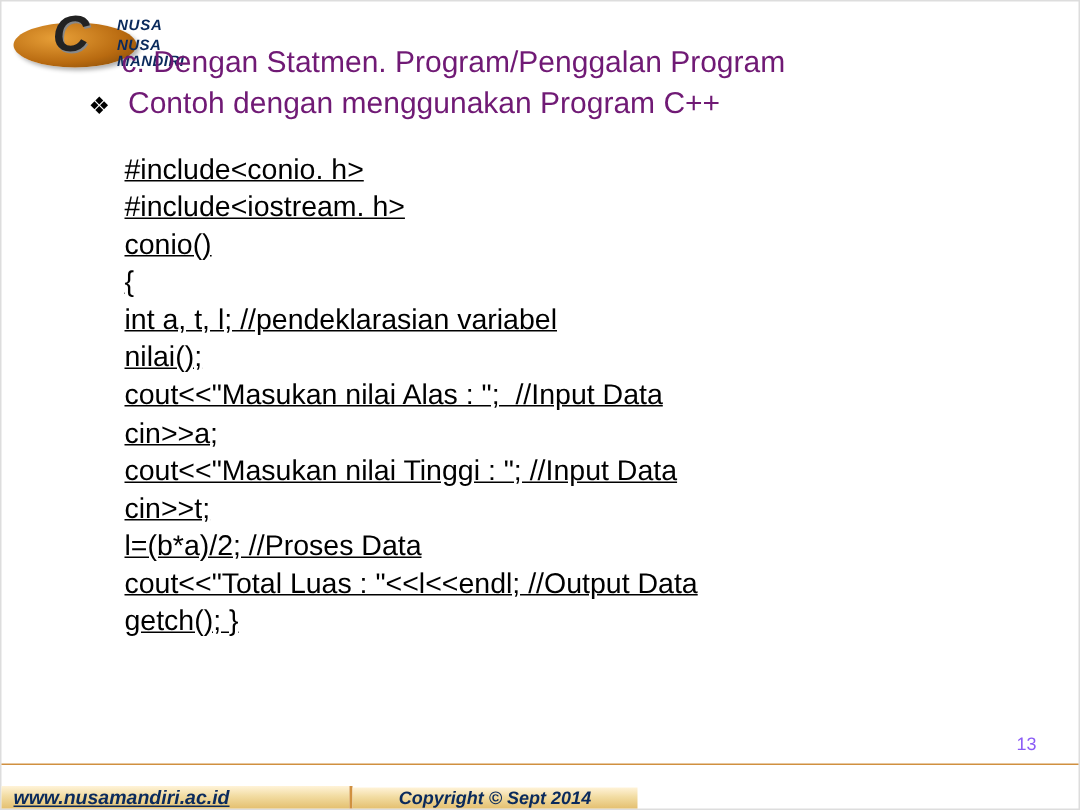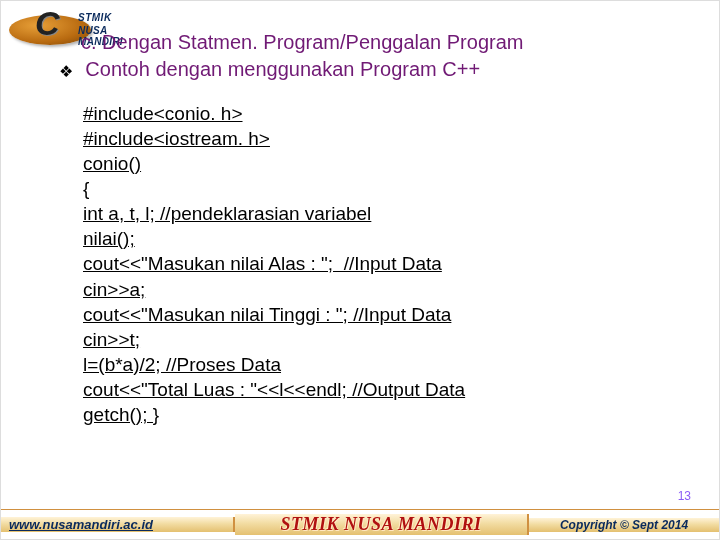--- a/index.html
+++ b/index.html
@@ -94,21 +94,21 @@
     text-decoration: underline;
   }
   .code-block div { white-space: pre; }
   .footer {
     position: absolute;
     bottom: 0;
     left: 0;
     right: 0;
     height: 30px;
     display: flex;
-    align-items: center;
+    align-items: flex-end;
     border-top: 1px solid #d09040;
   }
   .footer-left {
     flex: 0 0 234px;
     background: linear-gradient(to bottom, #fff3d8 0%, #f2dca2 45%, #e4c070 100%);
     display: flex;
     align-items: center;
     padding-left: 8px;
     font-size: 13px;
     font-weight: bold;
@@ -150,21 +150,21 @@
     font-size: 12px;
     color: #8b5cf6;
   }
 </style>
 </head>
 <body>
 
 <div class="logo">
   <div class="logo-oval"></div>
   <div class="logo-letter">C</div>
-  <div class="logo-text">STMIK</div>
+  <div class="logo-text">NUSA</div>
   <div class="logo-sub">NUSA MANDIRI</div>
 </div>
 
 <div class="content">
   <div class="heading">c. Dengan Statmen. Program/Penggalan Program</div>
   <div class="bullet-line">
     <span class="bullet-diamond">❖</span>
     <span class="heading" style="margin-left:0">Contoh dengan menggunakan Program C++</span>
   </div>
 
@@ -184,15 +184,14 @@
     <div>getch(); }</div>
   </div>
 </div>
 
 <div class="slide-number">13</div>
 
 <div class="footer">
   <div class="footer-left">
     <a>www.nusamandiri.ac.id</a>
   </div>
-  <div class="footer-mid">STMIK NUSA MANDIRI</div>
   <div class="footer-right">Copyright © Sept  2014</div>
 </div>
 
 </body></html>

